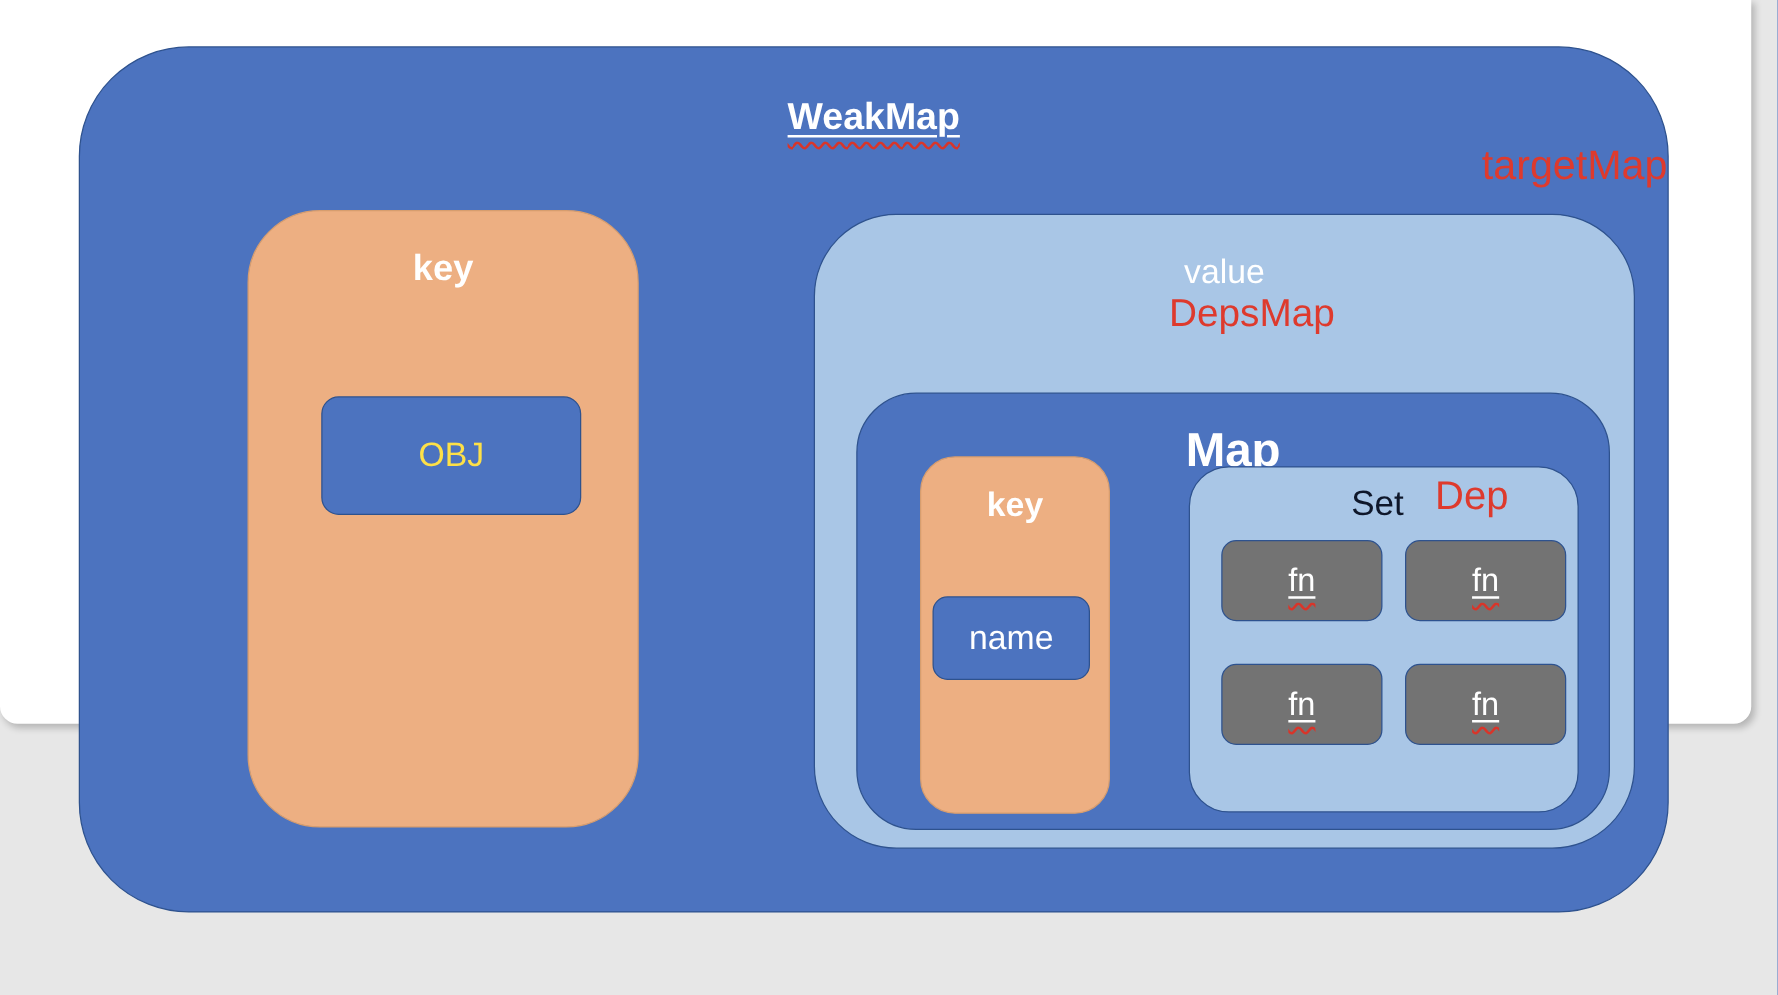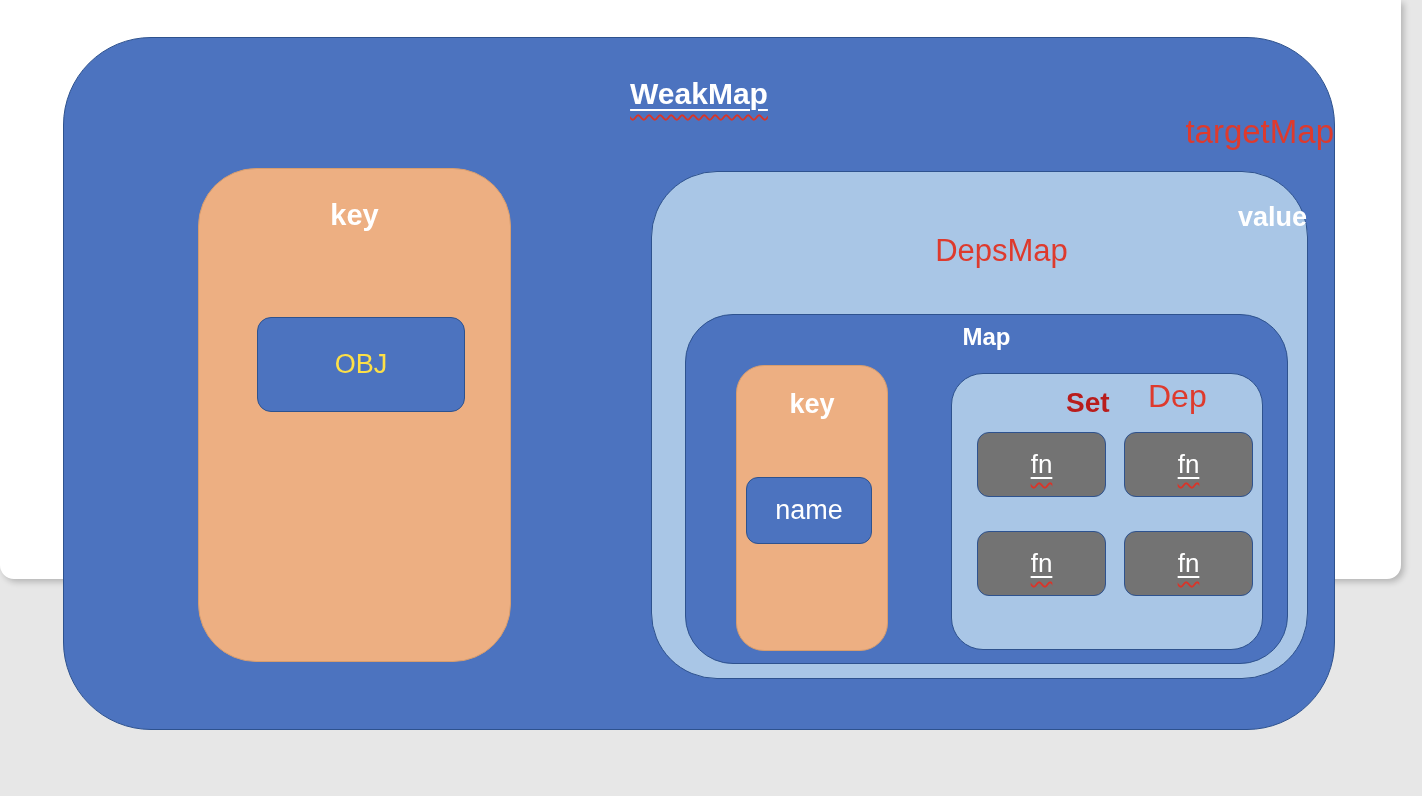--- a/index.html
+++ b/index.html
@@ -83,43 +83,43 @@
   .depsmap {
     position: absolute;
     left: 587px; top: 133px;
     width: 657px; height: 508px;
     background: #A9C6E6;
     border: 1.5px solid #2E528E;
     border-radius: 66px;
   }
   .dm-title {
     margin-top: 29px;
-    text-align: right;
-    font-size: 27px; font-weight: bold; color: #ffffff;
+    text-align: center;
+    font-size: 27px; font-weight: normal; color: #ffffff;
     line-height: 32px;
   }
   .dm-sub {
     text-align: center;
     font-size: 31px; color: #DE3A2D;
     line-height: 36px;
     padding-left: 44px;
   }
   
   .map {
     position: absolute;
     left: 33px; top: 142px;
     width: 603px; height: 350px;
     background: #4C73BF;
     border: 1.5px solid #2E528E;
     border-radius: 48px;
   }
   .map-title {
-    margin-top: 4px;
-    text-align: center;
-    font-size: 24px; font-weight: bold; color: #ffffff;
+    margin-top: 28px;
+    text-align: center;
+    font-size: 38px; font-weight: bold; color: #ffffff;
     line-height: 36px;
   }
   
   .inner-key {
     position: absolute;
     left: 50px; top: 50px;
     width: 152px; height: 286px;
     background: #EDAF82;
     border: 1px solid #d79d6e;
     border-radius: 28px;
@@ -144,22 +144,22 @@
   .set {
     position: absolute;
     left: 265px; top: 58px;
     width: 312px; height: 277px;
     background: #A9C6E6;
     border: 1.5px solid #2E528E;
     border-radius: 32px;
   }
   .set-title {
     position: absolute;
-    left: 114px; top: 12px;
-    font-size: 28px; font-weight: bold; color: #b91c1c;
+    left: 129px; top: 12px;
+    font-size: 28px; font-weight: normal; color: #0f172a;
     line-height: 34px;
   }
   .dep-label {
     position: absolute;
     left: 196px; top: 3px;
     font-size: 32px; color: #DE3A2D;
     line-height: 38px;
   }
   .fn-grid {
     position: absolute;

